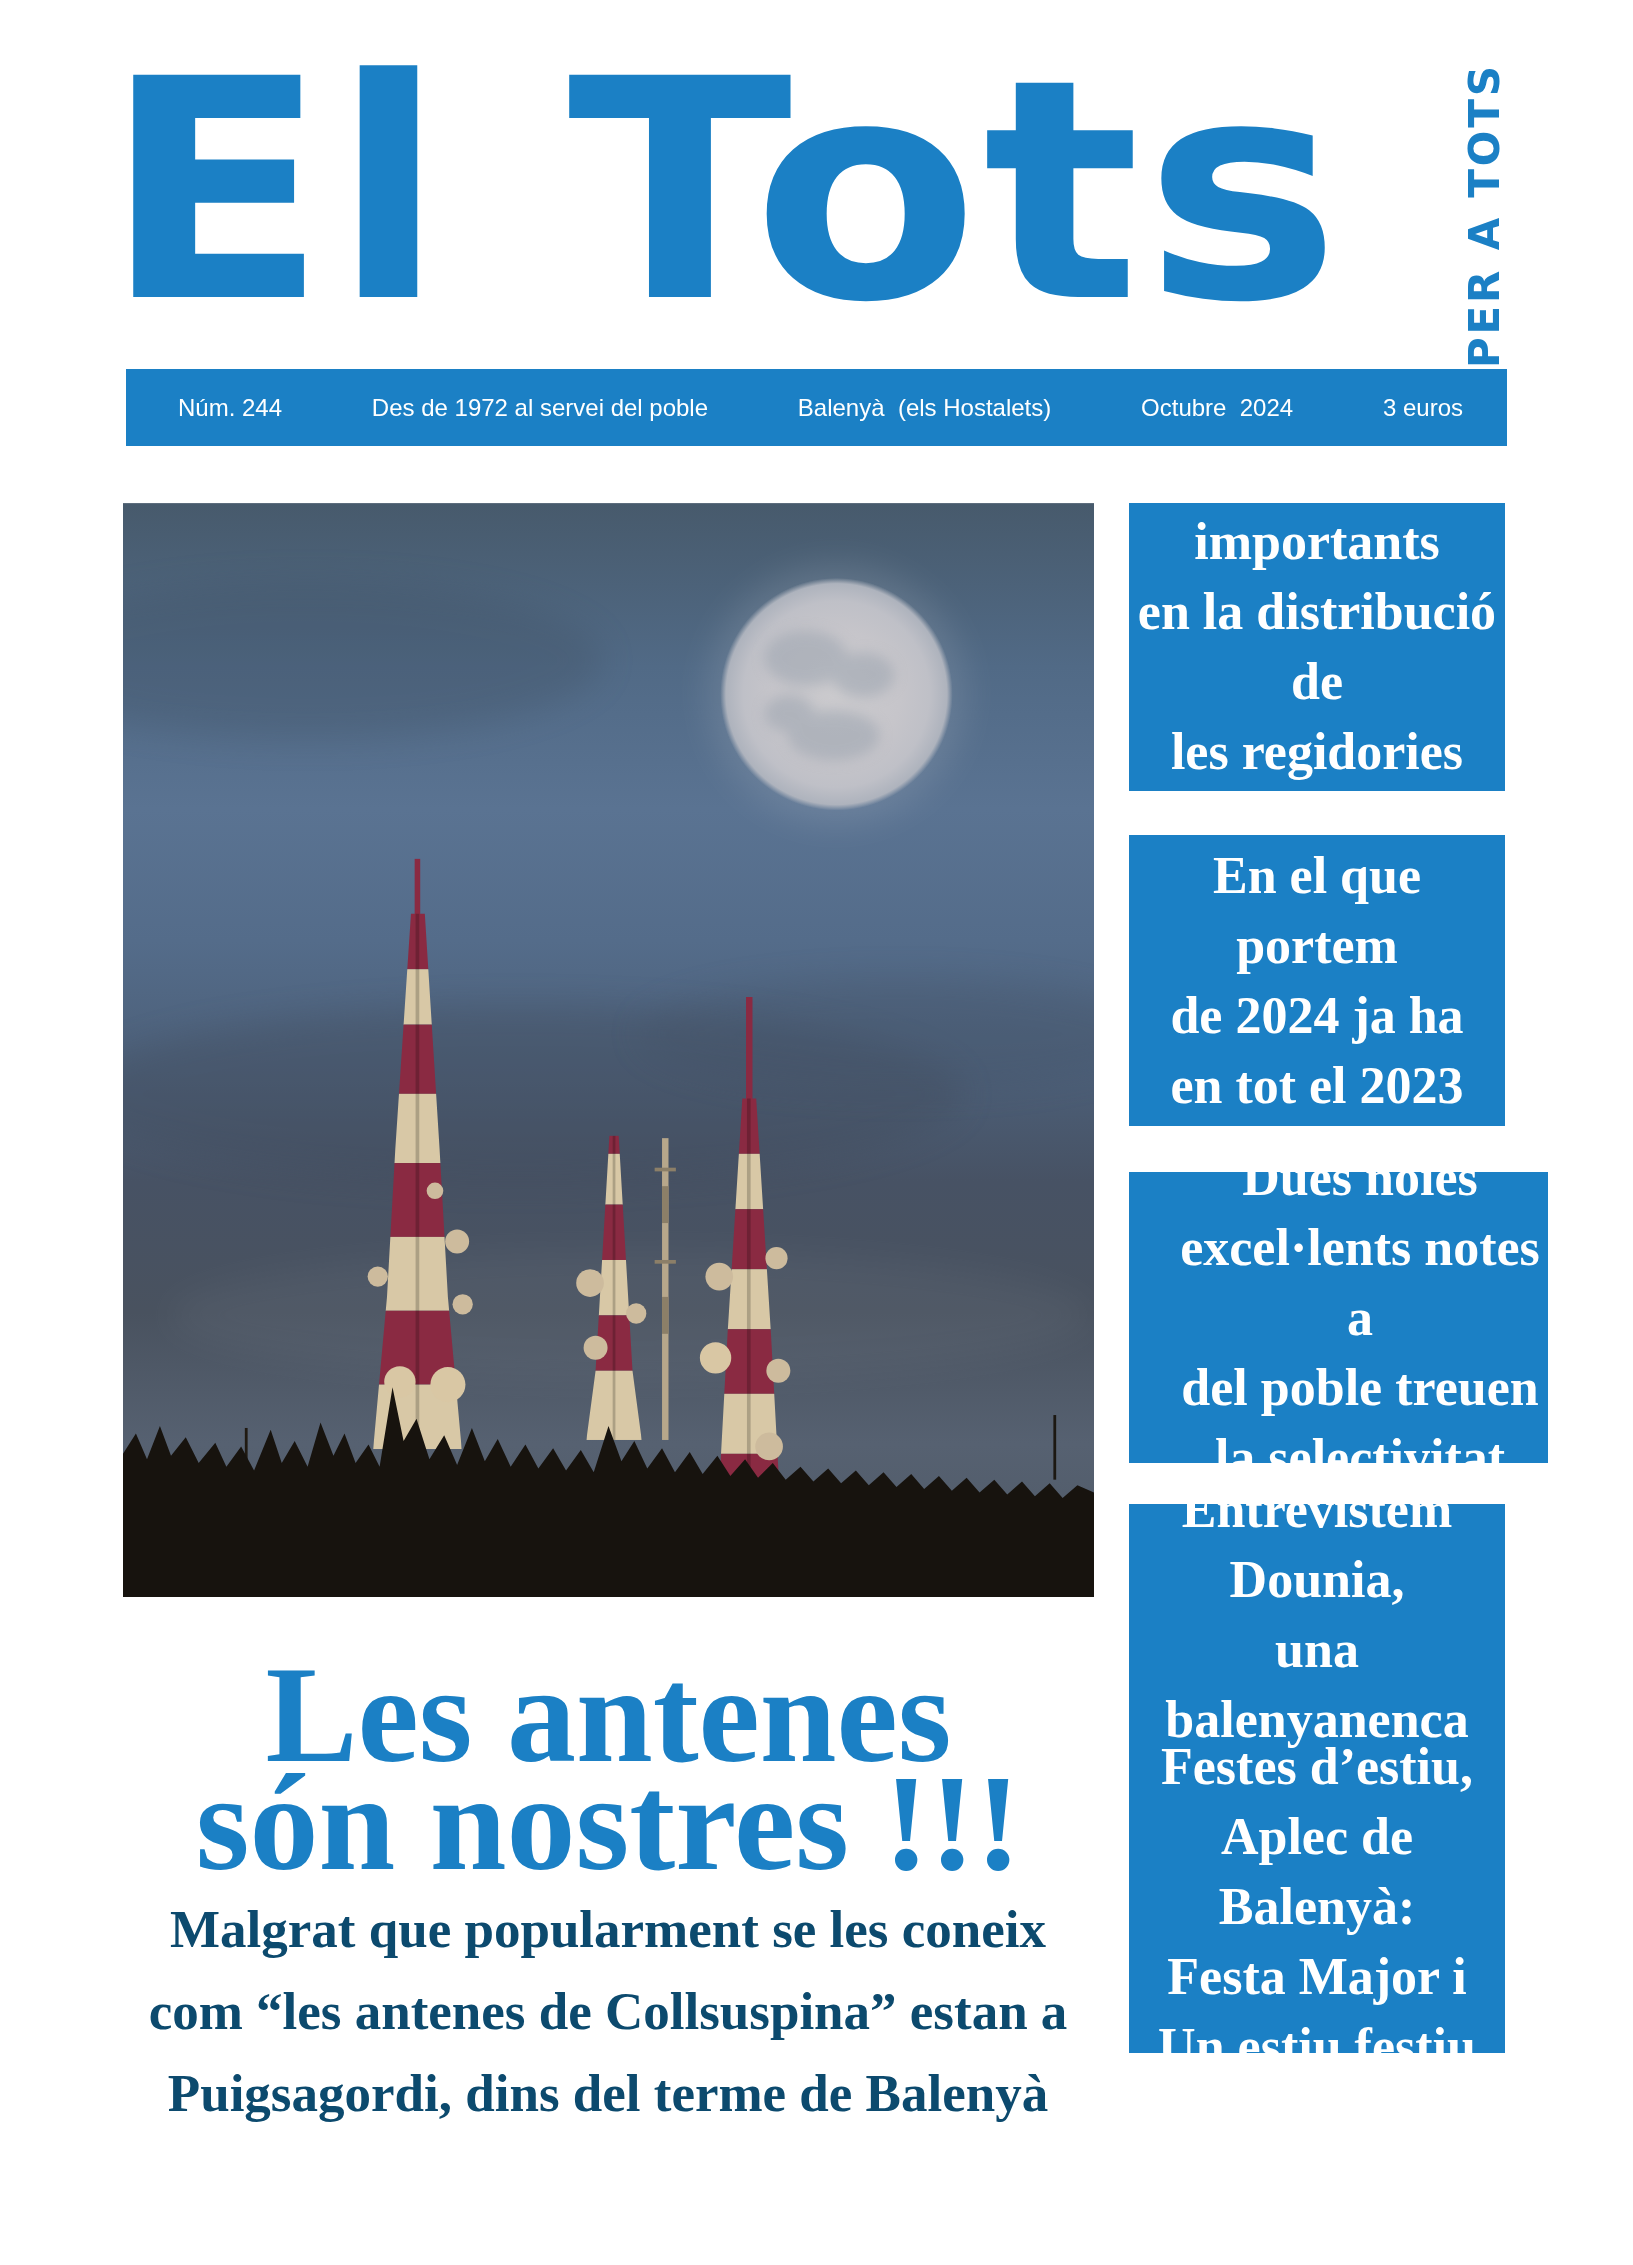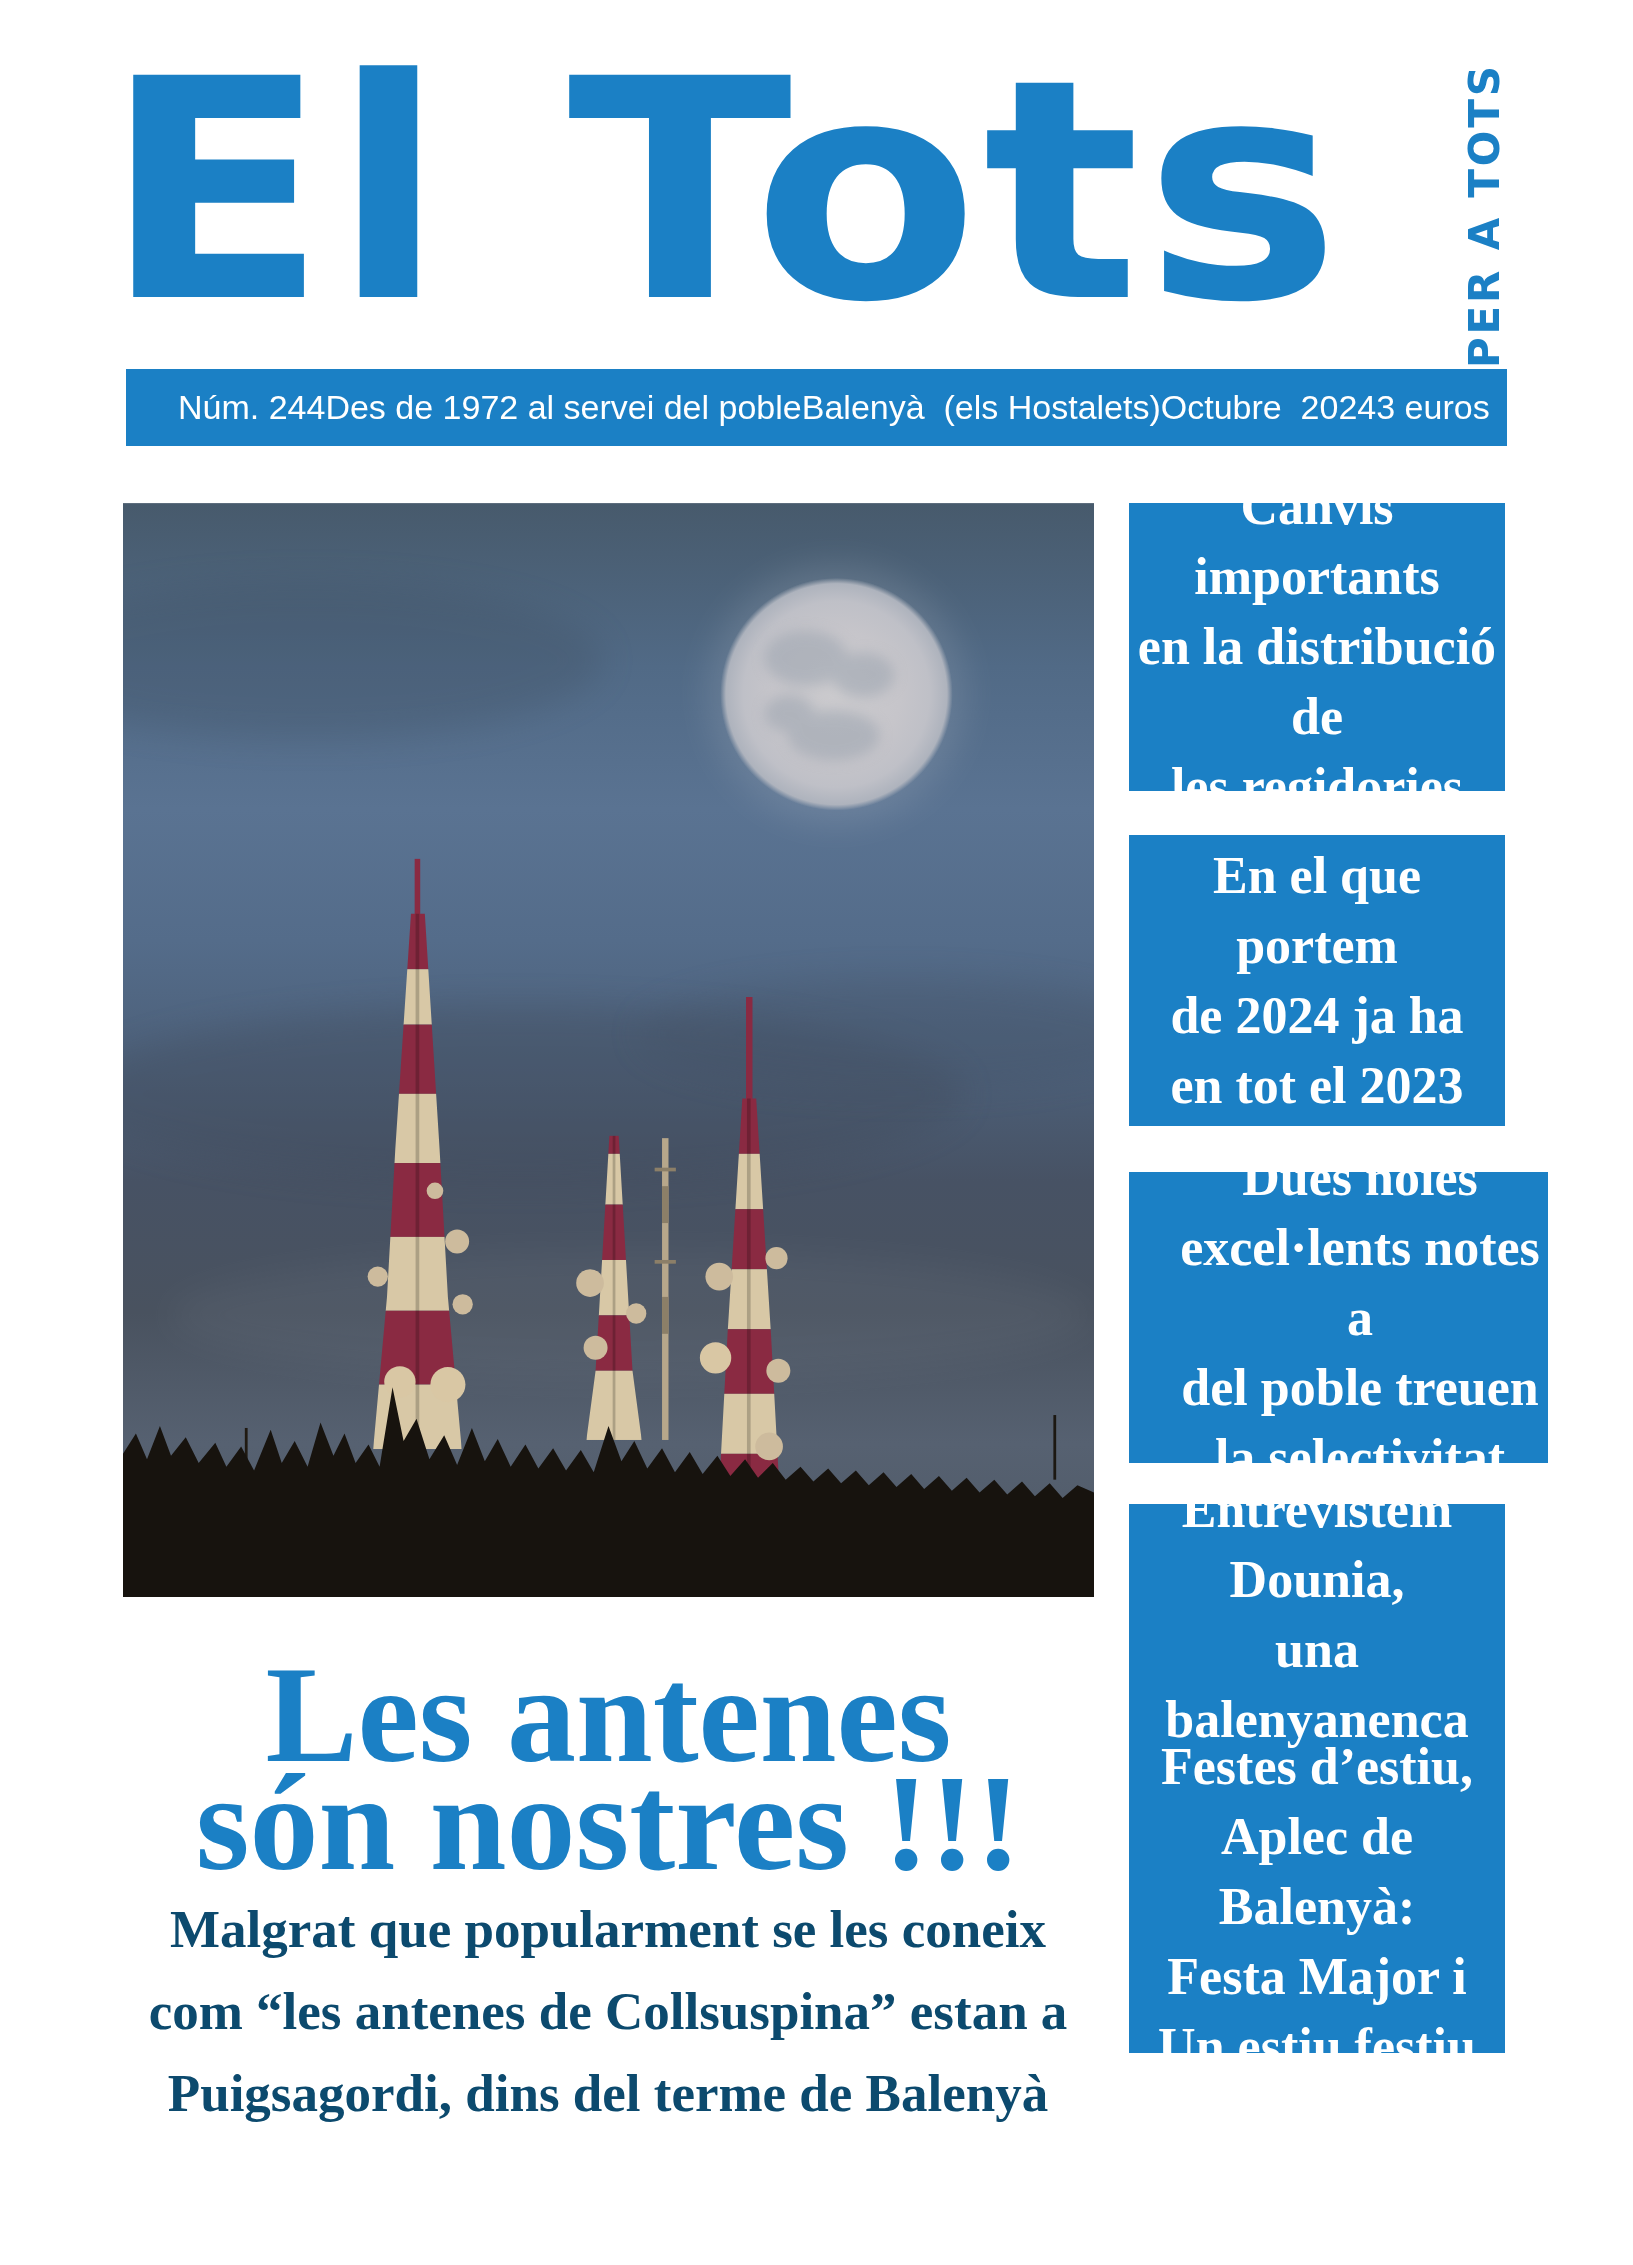--- a/index.html
+++ b/index.html
@@ -20,21 +20,21 @@
     writing-mode:vertical-rl;transform:rotate(180deg);
     font-family:"DejaVu Sans",sans-serif;font-weight:bold;
     font-size:42px;letter-spacing:2.8px;color:#1b80c5;white-space:nowrap;
   }
   
   .info-bar{
     position:absolute;left:126px;top:369px;width:1381px;height:77px;
     background:#1b80c5;color:#ffffff;
     display:flex;align-items:center;justify-content:space-between;
     box-sizing:border-box;padding:0 44px 0 52px;
-    font-family:"Liberation Sans",sans-serif;font-size:34px;
+    font-family:"Liberation Sans",sans-serif;font-size:24px;
   }
   .info-bar span{white-space:pre;}
   
   .cover-photo{
     position:absolute;left:123px;top:503px;width:971px;height:1094px;
     overflow:hidden;
   }
   .cover-photo svg{display:block;}
   
   .headline-line{
@@ -222,20 +222,21 @@
   <div class="subheadline">
     <div>Malgrat que popularment se les coneix</div>
     <div>com “les antenes de Collsuspina” estan a</div>
     <div>Puigsagordi, dins del terme de Balenyà</div>
   </div>
 
   <div class="side-box box-1">
     <div>Canvis importants</div>
     <div>en la distribució de</div>
     <div>les regidories</div>
+    <div>de l’Ajuntament</div>
   </div>
   <div class="side-box box-2">
     <div>En el que portem</div>
     <div>de 2024 ja ha</div>
     <div>en tot el 2023</div>
   </div>
   <div class="side-box box-3">
     <div>Dues noies</div>
     <div>excel·lents notes a</div>
     <div>del poble treuen</div>

